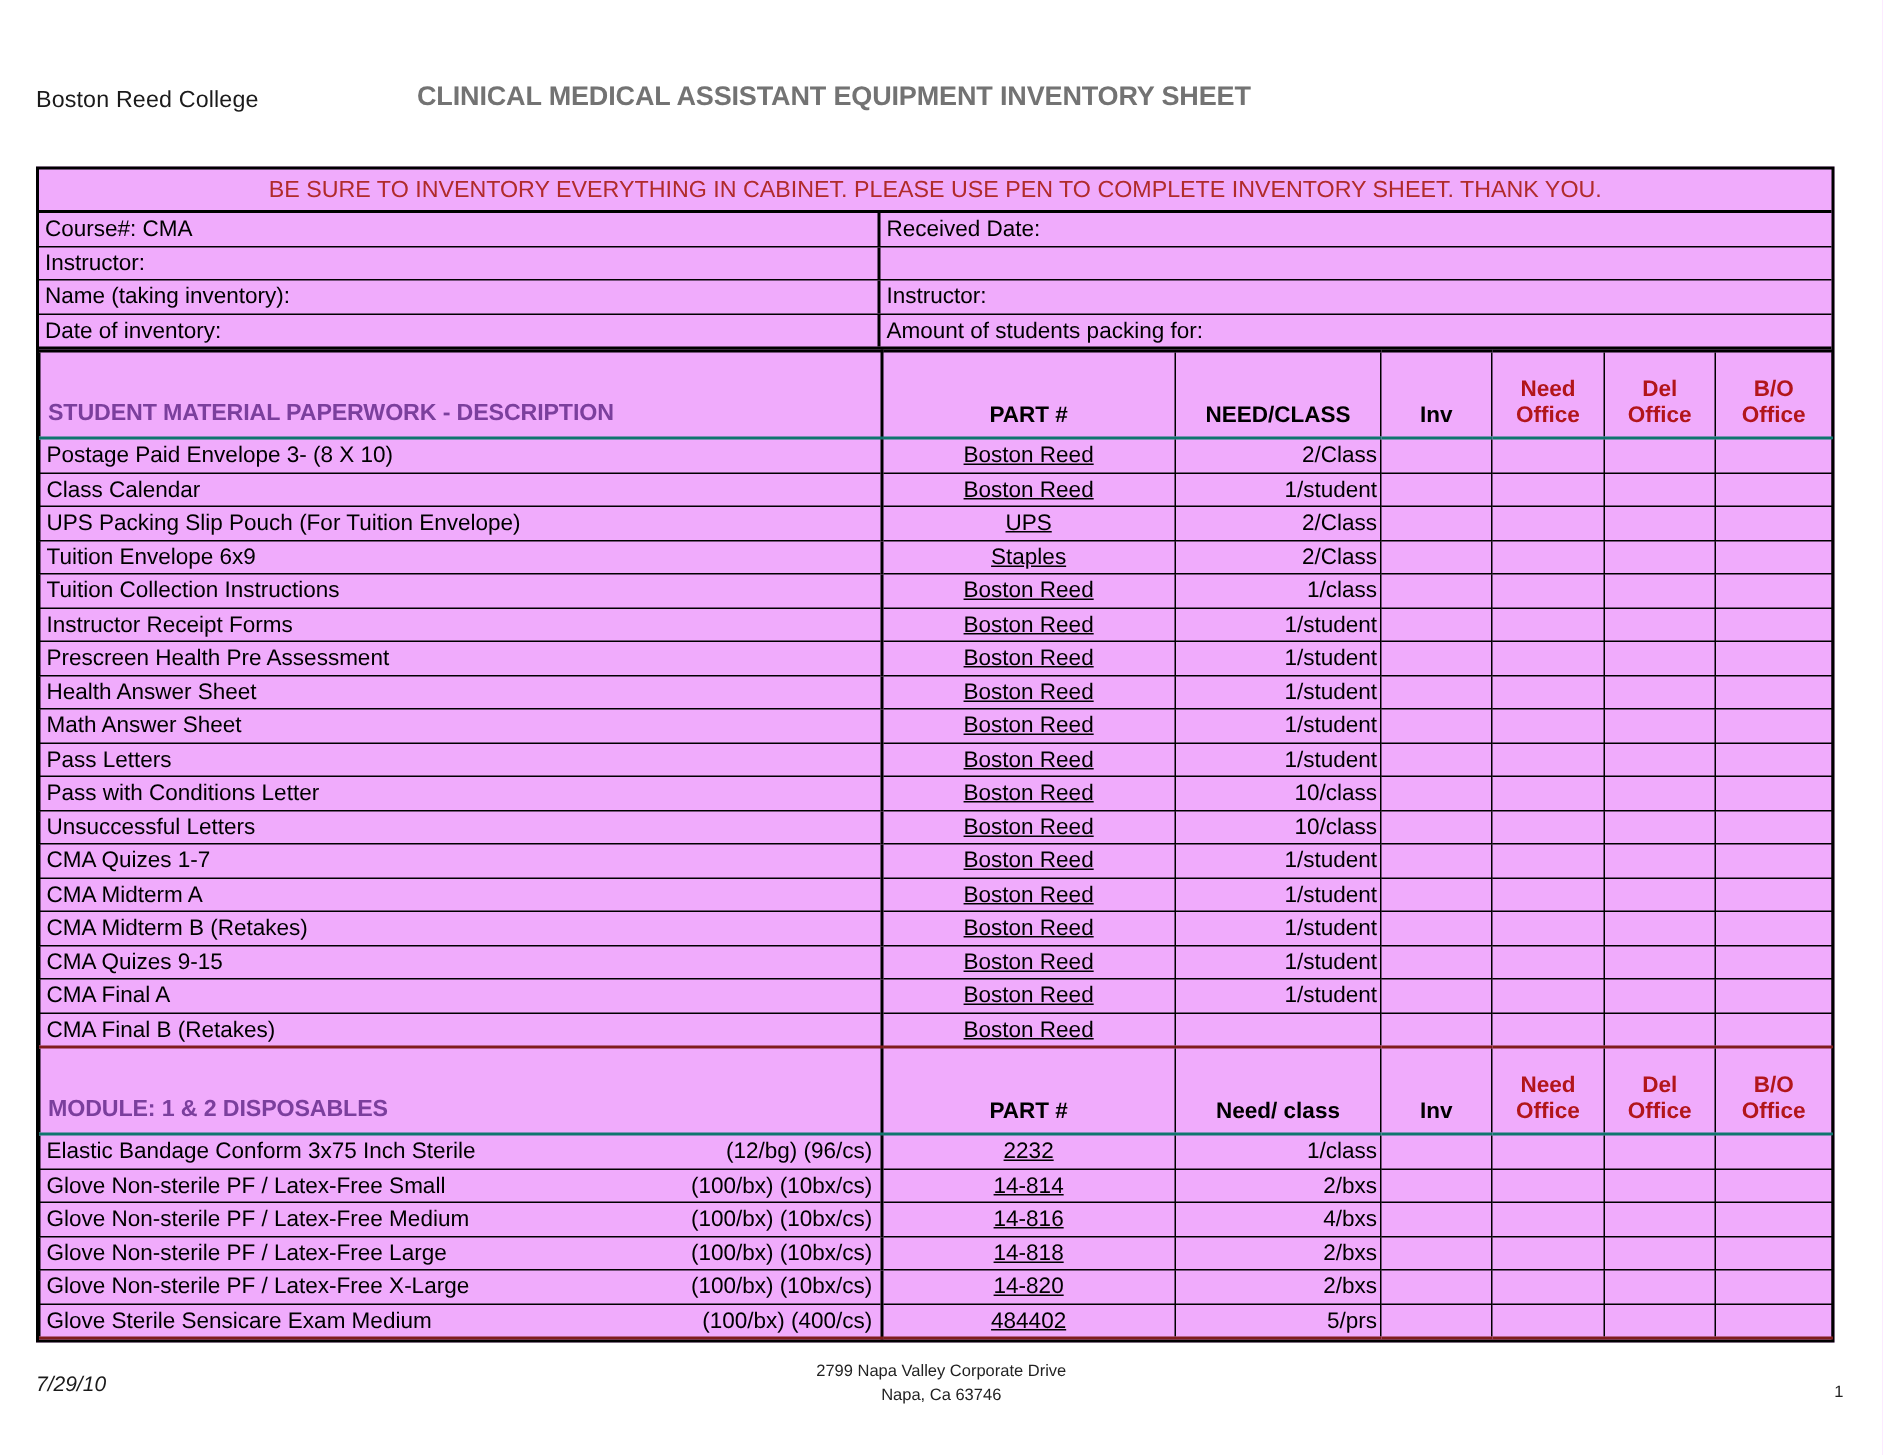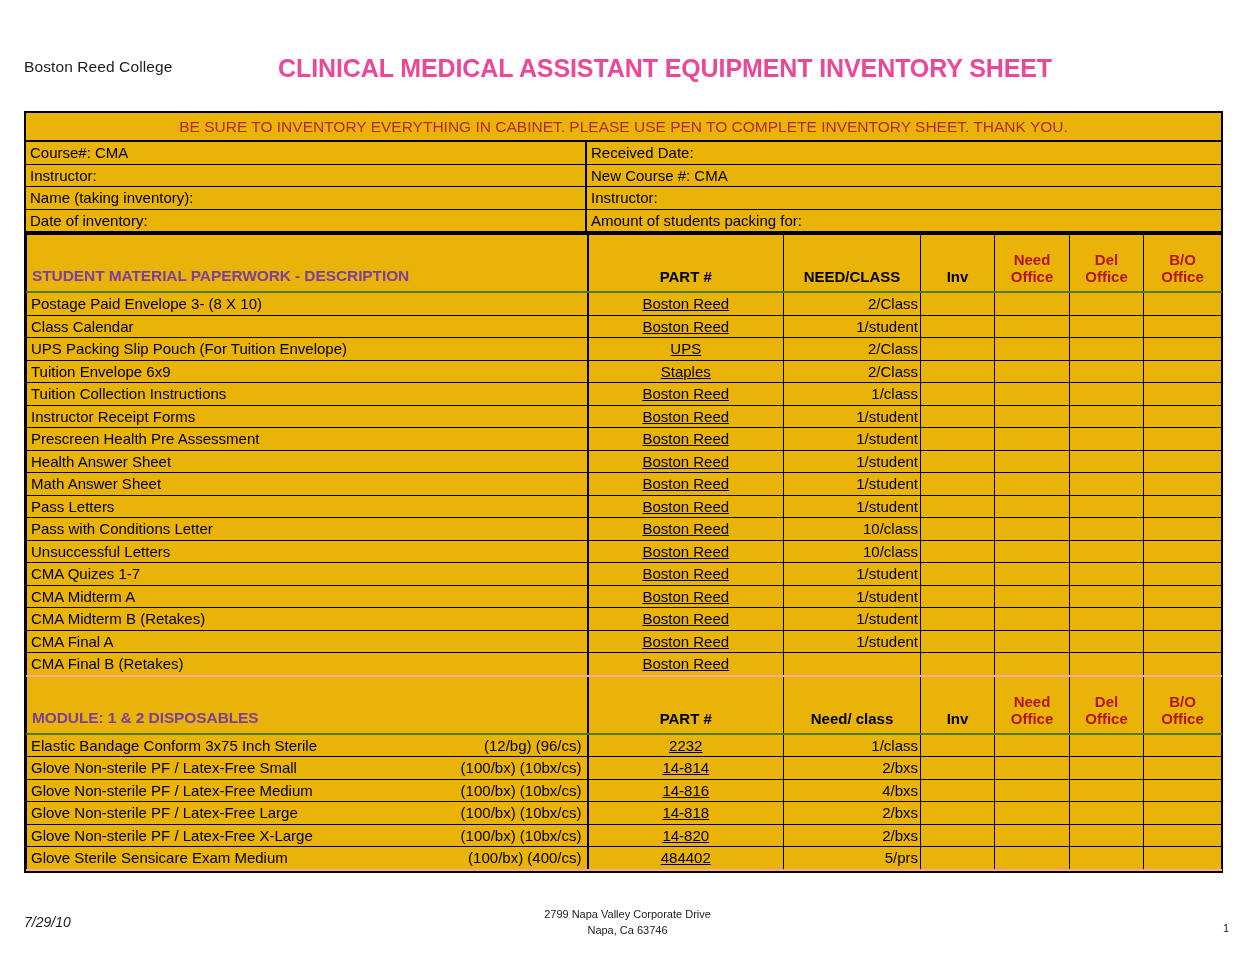--- a/index.html
+++ b/index.html
@@ -36,37 +36,37 @@
     top: 4px;
     font-size: 15.5px;
     letter-spacing: 0.1px;
     color: #1b1b1b;
     white-space: nowrap;
   }
   .doc-title {
     position: absolute;
     left: 278px;
     top: 0px;
-    font-size: 25px;
+    font-size: 18px;
     font-weight: bold;
     letter-spacing: -0.1px;
-    color: #ec4899;
+    color: #737373;
     white-space: nowrap;
   }
 
   
   .sheet {
     position: absolute;
     left: 24px;
     top: 101px;
     width: 1199px;
     border: 2px solid #000;
     border-top-width: 2px;
     box-sizing: border-box;
-    background: #eab308;
+    background: #f0abfc;
   }
 
   .banner {
     height: 27px;
     line-height: 27px;
     text-align: center;
     color: #b02b2b;
     font-size: 15.5px;
     border-bottom: 2px solid #000;
     white-space: nowrap;
@@ -107,21 +107,21 @@
     font-size: 15px;
     padding: 0;
     overflow: hidden;
     white-space: nowrap;
   }
 
   
   tr.section-head td {
     height: 50px;
     border-top: 2px solid #000;
-    border-bottom: 2px solid #4d7c0f;
+    border-bottom: 2px solid #0f766e;
     vertical-align: bottom;
   }
   tr.section-head td.desc-head {
     border-right: 2px solid #000;
     padding-left: 5px;
     padding-bottom: 6px;
   }
   .section-title {
     color: #7b3f9d;
     font-weight: bold;
@@ -151,21 +151,21 @@
     height: 21.5px;
     padding-right: 5px;
   }
   .desc-name { white-space: nowrap; }
   .desc-pack { white-space: nowrap; }
 
   td.part  { text-align: center; text-decoration: underline; }
   td.need  { text-align: right; padding-right: 2px; }
   td.blank { }
 
-  tr.last-of-section td { border-bottom: 2px solid #fca5a5; }
+  tr.last-of-section td { border-bottom: 2px solid #7f1d1d; }
 
   
   .footer { position: absolute; left: 0; top: 896px; width: 1255px; height: 50px; }
   .footer-date {
     position: absolute; left: 24px; top: 8px;
     font-size: 14px; color: #1b1b1b; font-style: italic;
   }
   .footer-addr {
     position: absolute; left: 0; top: 0; width: 1255px;
     text-align: center; font-size: 11px; color: #222; line-height: 16px;
@@ -190,21 +190,20 @@
 
     <div class="banner">BE SURE TO INVENTORY EVERYTHING IN CABINET. PLEASE USE PEN TO COMPLETE INVENTORY SHEET. THANK YOU.</div>
 
     <div>
       <div class="inforow">
         <div class="info-left">Course#: CMA</div>
         <div class="info-right">Received Date:</div>
       </div>
       <div class="inforow">
         <div class="info-left">Instructor:</div>
-        <div class="info-right">New Course #: CMA</div>
       </div>
       <div class="inforow">
         <div class="info-left">Name (taking inventory):</div>
         <div class="info-right">Instructor:</div>
       </div>
       <div class="inforow">
         <div class="info-left">Date of inventory:</div>
         <div class="info-right">Amount of students packing for:</div>
       </div>
     </div>
@@ -444,20 +443,34 @@
             <td class="part">Boston Reed</td>
             <td class="need">1/student</td>
             <td class="blank"></td>
             <td class="blank"></td>
             <td class="blank"></td>
             <td class="blank"></td>
           </tr>
           <tr>
             <td class="desc">
               <div class="desc-inner">
+                <span class="desc-name">CMA Quizes 9-15</span>
+                <span class="desc-pack"></span>
+              </div>
+            </td>
+            <td class="part">Boston Reed</td>
+            <td class="need">1/student</td>
+            <td class="blank"></td>
+            <td class="blank"></td>
+            <td class="blank"></td>
+            <td class="blank"></td>
+          </tr>
+          <tr>
+            <td class="desc">
+              <div class="desc-inner">
                 <span class="desc-name">CMA Final A</span>
                 <span class="desc-pack"></span>
               </div>
             </td>
             <td class="part">Boston Reed</td>
             <td class="need">1/student</td>
             <td class="blank"></td>
             <td class="blank"></td>
             <td class="blank"></td>
             <td class="blank"></td>

